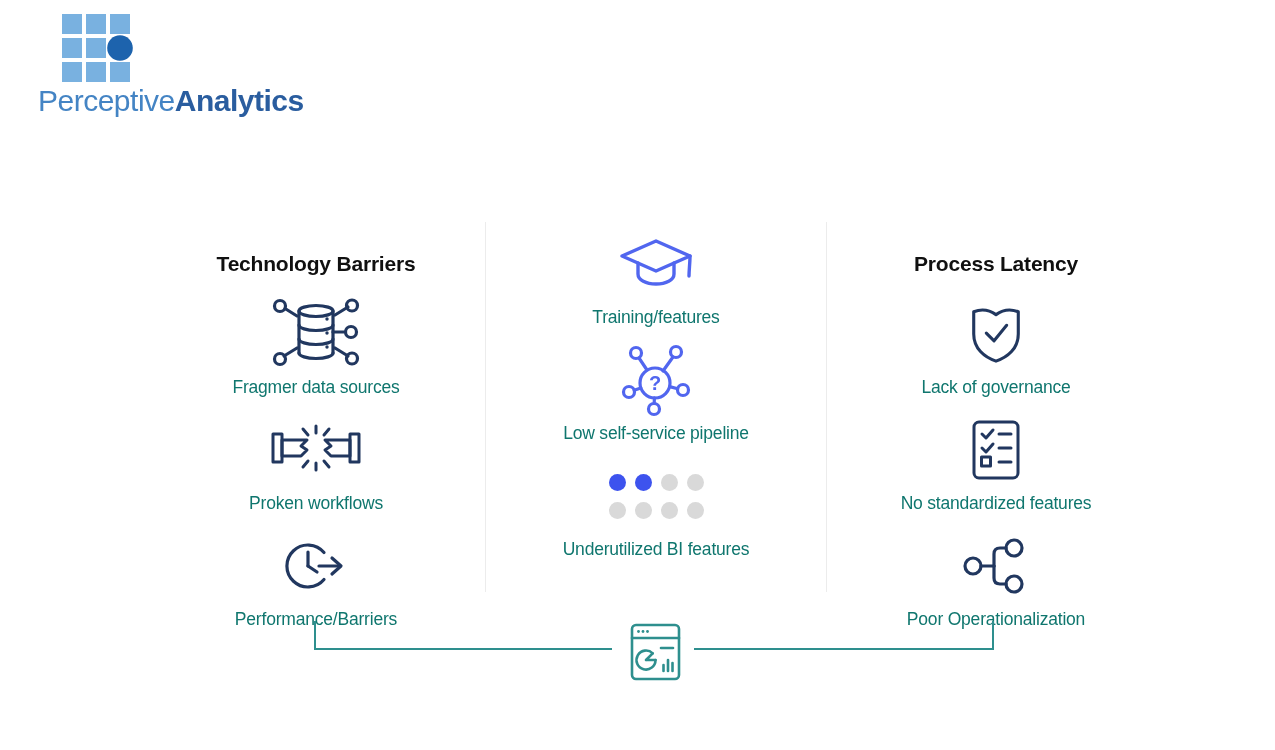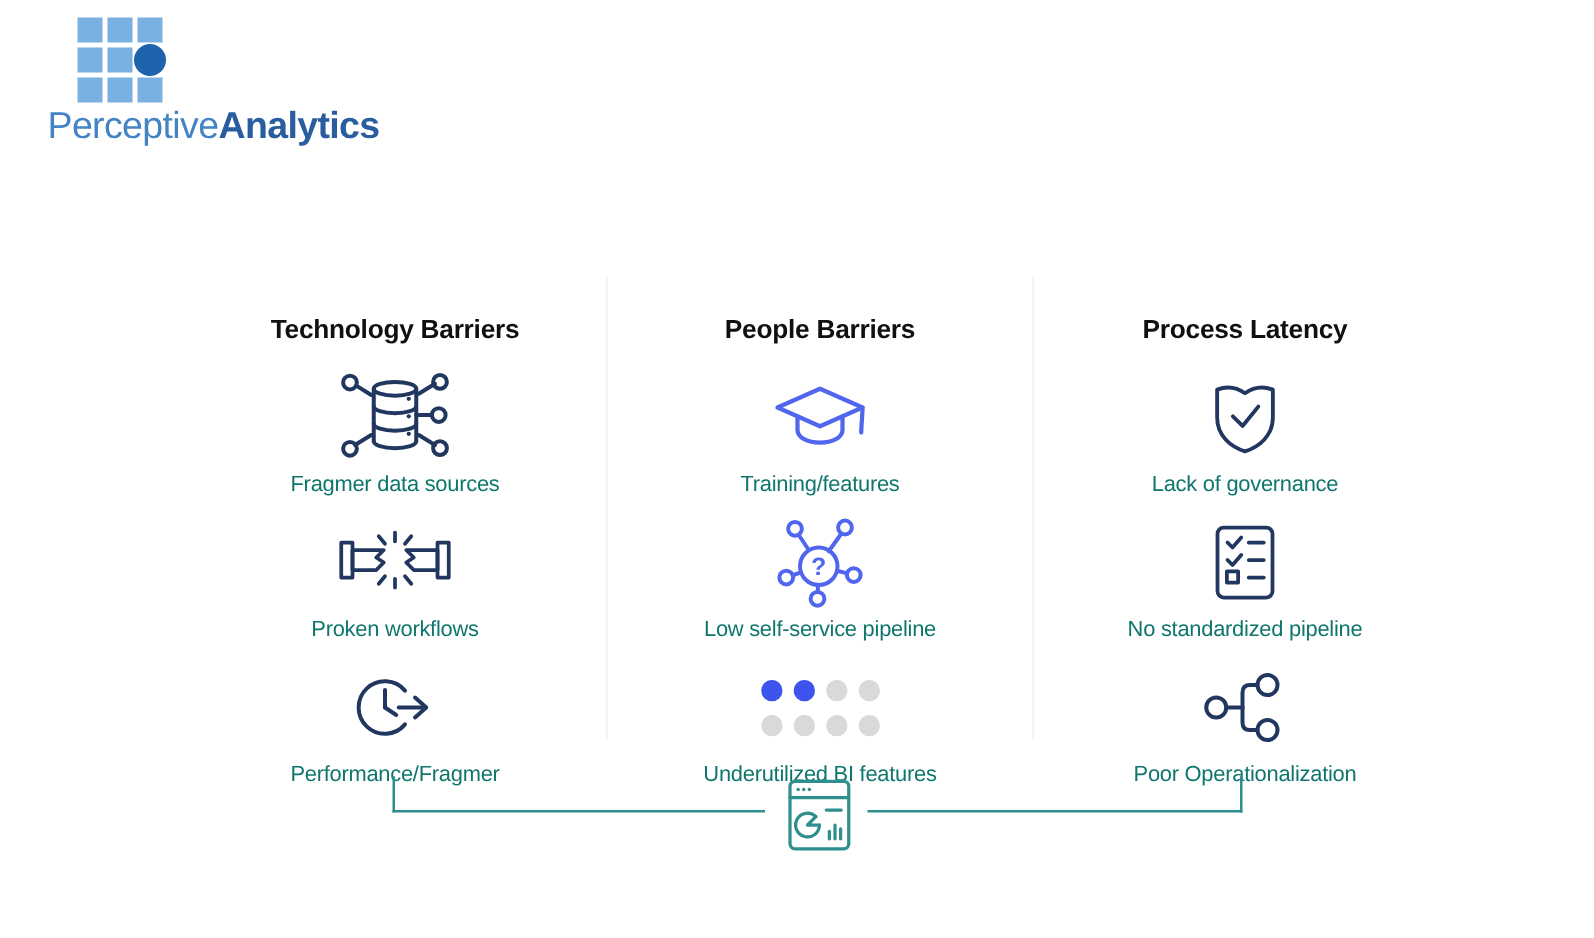--- a/index.html
+++ b/index.html
@@ -121,26 +121,25 @@
           <span>
             <svg width="66" height="58" viewBox="0 0 66 58" fill="none" stroke="currentColor" stroke-width="3.2" stroke-linecap="round" stroke-linejoin="round">
               <path d="M41,15.5 A21,21 0 1 0 41,42.5"></path>
               <path d="M25,29 V15"></path>
                 <path d="M25,29 L34,35"></path>
               <path d="M36,29 H56"></path>
               <path d="M49,21 L58,29 L49,37"></path>
             </svg>
           </span>
         </div>
-        <div class="label">Performance/Fragmer</div>
+        <div class="label">Performance/Barriers</div>
       </div>
     </section>
 
     <section class="col">
-      <h2 class="col-title">People Barriers</h2>
 
       <div class="item">
         <div class="icon-slot" style="color: rgb(81, 102, 239);">
           <span>
             <svg width="76" height="54" viewBox="0 0 76 54" fill="none" stroke="currentColor" stroke-width="3.4" stroke-linecap="round" stroke-linejoin="round">
               <path d="M38,4 L72,19 L38,34 L4,19 Z"></path>
               <path d="M20,26 V37 C20,43 28,47 38,47 C48,47 56,43 56,37 V26"></path>
               <path d="M72,19 C72,26 71,33 71,39"></path>
             </svg>
           </span>
@@ -209,21 +208,21 @@
               <rect x="3" y="3" width="44" height="56" rx="5"></rect>
               <path d="M11,15 L15,19 L22,11"></path>
                 <path d="M28,15 H40"></path>
               <path d="M11,29 L15,33 L22,25"></path>
                 <path d="M28,29 H40"></path>
               <rect x="10.5" y="38" width="9" height="9"></rect>
                 <path d="M28,43 H40"></path>
             </svg>
           </span>
         </div>
-        <div class="label">No standardized pipeline</div>
+        <div class="label">No standardized features</div>
       </div>
 
       <div class="item">
         <div class="icon-slot" style="color: rgb(33, 55, 95);">
           <span>
             <svg width="68" height="62" viewBox="0 0 68 62" fill="none" stroke="currentColor" stroke-width="3.2" stroke-linecap="round">
               <circle cx="11" cy="31" r="8"></circle>
               <path d="M19,31 H32"></path>
               <path d="M32,31 V19 Q32,13 38,13 H44"></path>
               <path d="M32,31 V43 Q32,49 38,49 H44"></path>

